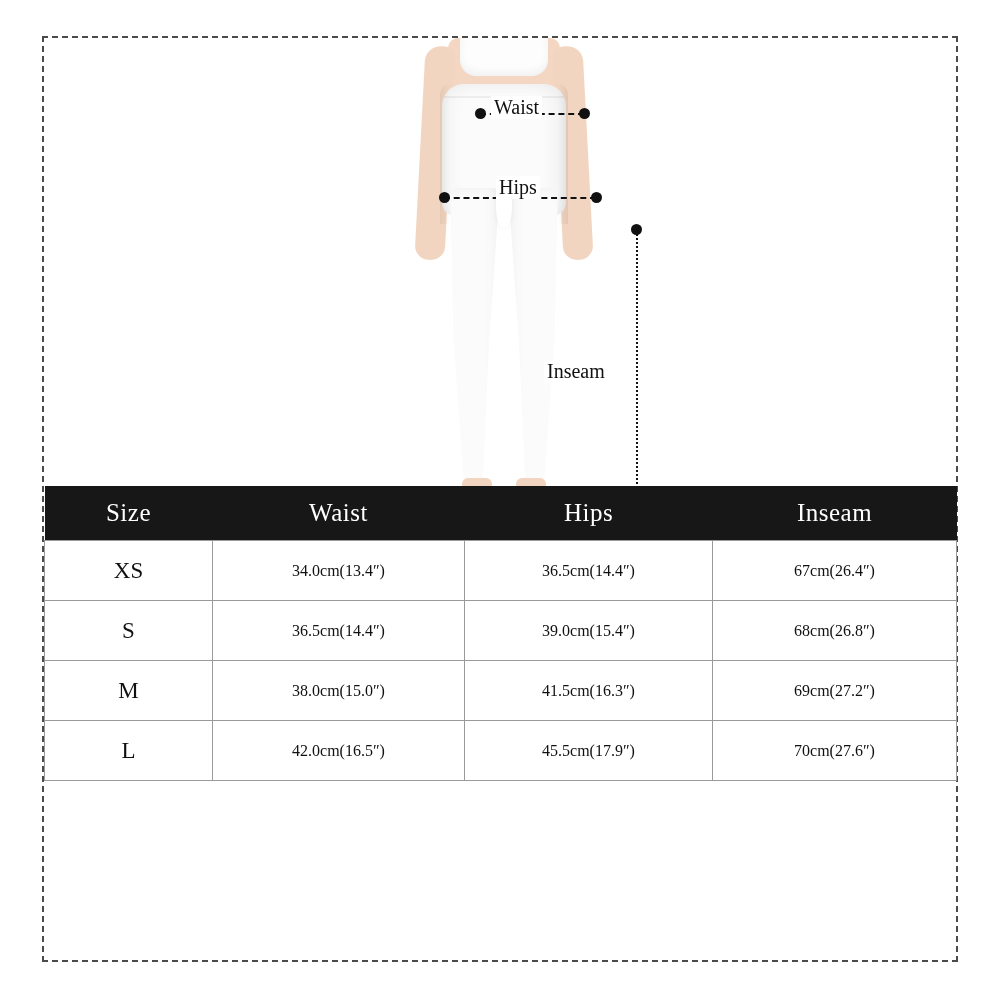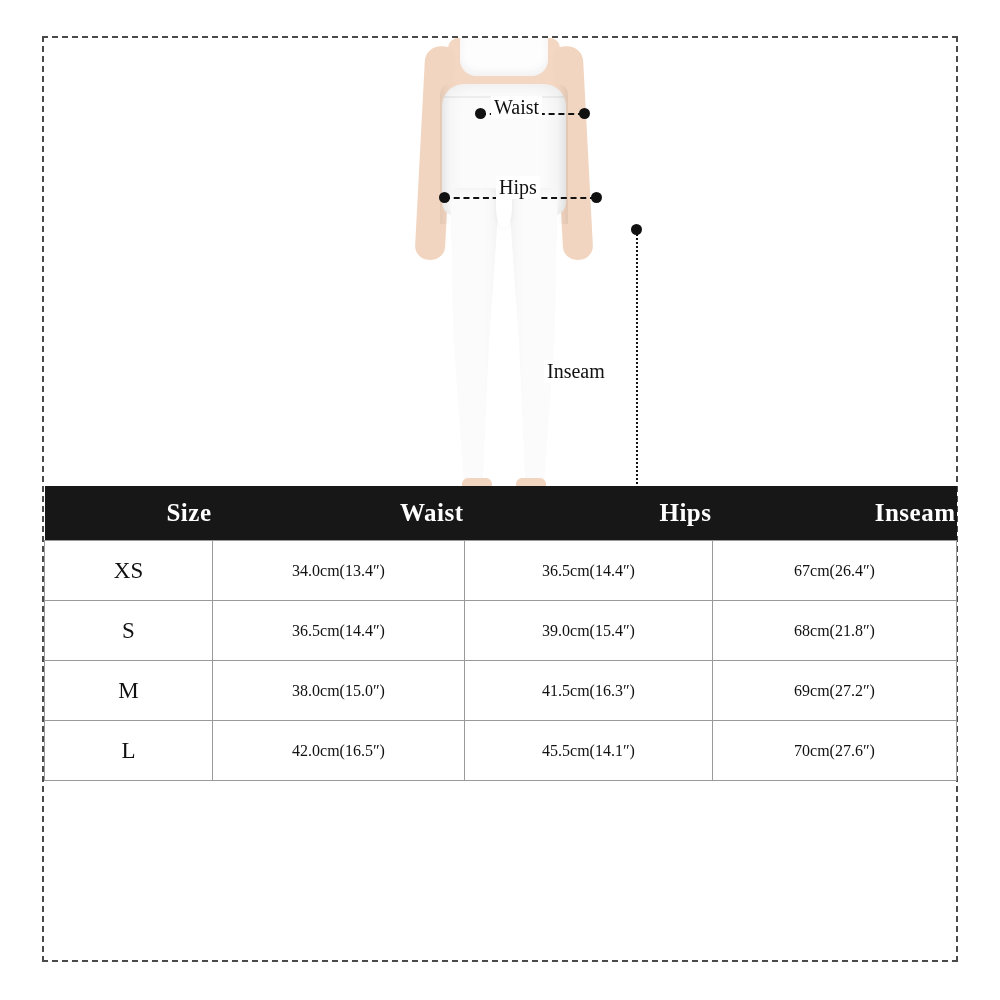--- a/index.html
+++ b/index.html
@@ -240,23 +240,23 @@
   table.size-table {
     width: 912px;
     border-collapse: collapse;
     table-layout: fixed;
     font-family: "Liberation Serif", serif;
   }
   table.size-table thead th {
     background: #171717;
     color: #ffffff;
     font-size: 25px;
-    font-weight: 700;
+    font-weight: 400;
     height: 52px;
-    text-align: right;
+    text-align: center;
     border: none;
     letter-spacing: 0.5px;
   }
   table.size-table tbody td {
     border: 1px solid #9a9a9a;
     height: 57px;
     text-align: center;
     font-size: 16px;
     color: #111;
     background: #ffffff;
@@ -333,31 +333,31 @@
         <tr>
           <td class="size-cell">XS</td>
           <td>34.0cm(13.4″)</td>
           <td>36.5cm(14.4″)</td>
           <td>67cm(26.4″)</td>
         </tr>
         <tr>
           <td class="size-cell">S</td>
           <td>36.5cm(14.4″)</td>
           <td>39.0cm(15.4″)</td>
-          <td>68cm(21.8″)</td>
+          <td>68cm(26.8″)</td>
         </tr>
         <tr>
           <td class="size-cell">M</td>
           <td>38.0cm(15.0″)</td>
           <td>41.5cm(16.3″)</td>
           <td>69cm(27.2″)</td>
         </tr>
         <tr>
           <td class="size-cell">L</td>
           <td>42.0cm(16.5″)</td>
-          <td>45.5cm(14.1″)</td>
+          <td>45.5cm(17.9″)</td>
           <td>70cm(27.6″)</td>
         </tr>
       </tbody>
     </table>
   </div>
 
 </div>
 
 </body></html>

